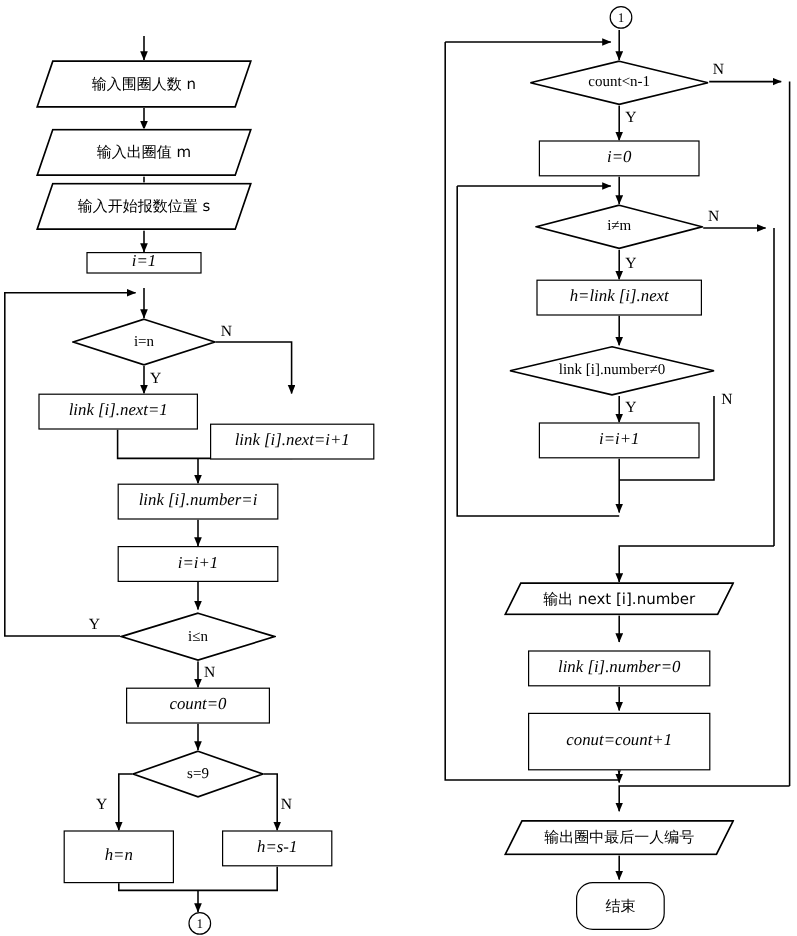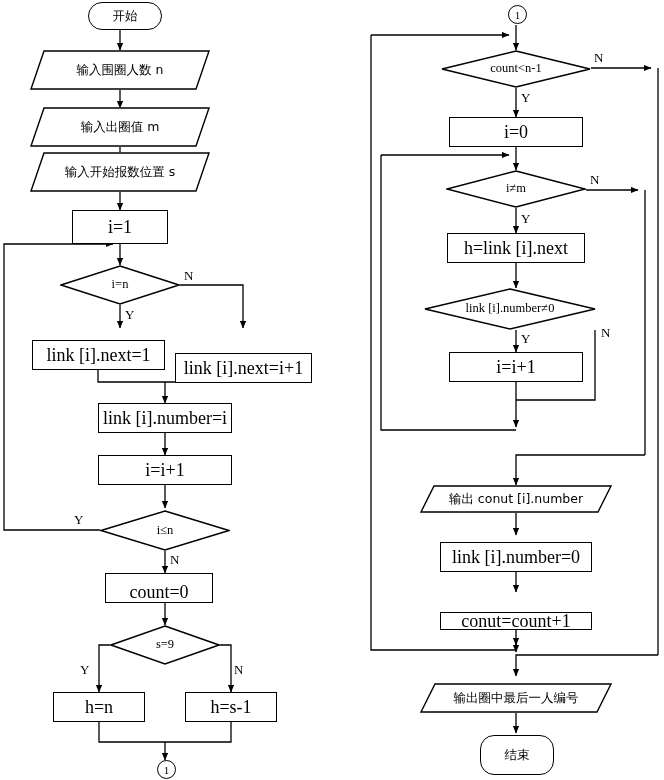--- a/index.html
+++ b/index.html
@@ -3,21 +3,21 @@
 <meta charset="utf-8">
 <style>
   html,body{margin:0;padding:0;background:#ffffff;}
   body{font-family:"Liberation Serif","DejaVu Serif",serif;}
   #canvas{position:relative;width:664px;height:780px;background:#fff;overflow:hidden;}
   svg.lines{position:absolute;left:0;top:0;width:664px;height:780px;pointer-events:none;}
 
   .node{position:absolute;box-sizing:border-box;display:flex;align-items:center;justify-content:center;
         color:#000;background:#fff;text-align:center;line-height:1.05;white-space:nowrap;}
 
-  .rect{border:1.3px solid #000;font-size:18px;}
+  .rect{border:1.3px solid #000;font-size:14px;font-style:italic;}
   .term{border:1.5px solid #000;border-radius:14px;font-size:13.5px;}
   .para{font-size:13px;}
   .para .pshape{position:absolute;left:0;top:0;width:100%;height:100%;}
   .para .ptext{position:relative;z-index:2;}
   .diamond{font-size:12.5px;}
   .diamond .dshape{position:absolute;left:0;top:0;width:100%;height:100%;}
   .diamond .dtext{position:relative;z-index:2;}
   .conn{position:absolute;border:1.3px solid #000;border-radius:50%;
         display:flex;align-items:center;justify-content:center;font-size:11px;background:#fff;}
   .lbl{position:absolute;font-size:13px;color:#000;font-family:"Liberation Serif","DejaVu Serif",serif;}
@@ -101,23 +101,20 @@
       <path d="M516,572 L516,592" marker-end="url(#ah)"></path>
       <path d="M516,622 L516,645" marker-end="url(#ah)"></path>
 
       <path d="M516,639 L516,652" marker-end="url(#ah)"></path>
       <path d="M516,650 L371,650 L371,35"></path>
 
       <path d="M516,711 L516,733" marker-end="url(#ah)"></path>
     </g>
   </svg>
 
-  <div class="node term cjk" style="left:88px;top:2px;width:74px;height:28px;">
-    <span>开始</span>
-  </div>
 
   <div class="node para" style="left:30px;top:50px;width:180px;height:40px;text-align:center;">
     <svg class="pshape" viewBox="0 0 180 40" preserveAspectRatio="none">
       <polygon points="14,1 179,1 166,39 1,39" fill="#fff" stroke="#000" stroke-width="1.4" vector-effect="non-scaling-stroke"></polygon>
     </svg>
     <span class="ptext cjk">输入围圈人数 n</span>
   </div>
 
   <div class="node para" style="left:30px;top:107px;width:180px;height:40px;">
     <svg class="pshape" viewBox="0 0 180 40" preserveAspectRatio="none">
@@ -126,34 +123,34 @@
     <span class="ptext cjk">输入出圈值 m</span>
   </div>
 
   <div class="node para" style="left:30px;top:152px;width:180px;height:40px;">
     <svg class="pshape" viewBox="0 0 180 40" preserveAspectRatio="none">
       <polygon points="14,1 179,1 166,39 1,39" fill="#fff" stroke="#000" stroke-width="1.4" vector-effect="non-scaling-stroke"></polygon>
     </svg>
     <span class="ptext cjk">输入开始报数位置 s</span>
   </div>
 
-  <div class="node rect" style="left:72px;top:210px;width:96px;height:34px;">
+  <div class="node rect" style="left:72px;top:210px;width:96px;height:18px;">
     <span>i=1</span>
   </div>
 
   <div class="node diamond" style="left:60px;top:265px;width:120px;height:40px;">
     <svg class="dshape" viewBox="0 0 120 40" preserveAspectRatio="none">
       <polygon points="60,1 119,20 60,39 1,20" fill="#fff" stroke="#000" stroke-width="1.4" vector-effect="non-scaling-stroke"></polygon>
     </svg>
     <span class="dtext">i=n</span>
   </div>
   <span class="lbl" style="left:184px;top:268px;">N</span>
   <span class="lbl" style="left:125px;top:307px;">Y</span>
 
-  <div class="node rect" style="left:32px;top:340px;width:133px;height:30px;">
+  <div class="node rect" style="left:32px;top:328px;width:133px;height:30px;">
     <span>link [i].next=1</span>
   </div>
   <div class="node rect" style="left:175px;top:328px;width:137px;height:30px;margin-top:25px;">
     <span>link [i].next=i+1</span>
   </div>
 
   <div class="node rect" style="left:98px;top:403px;width:134px;height:30px;">
     <span>link [i].number=i</span>
   </div>
 
@@ -163,34 +160,34 @@
 
   <div class="node diamond" style="left:100px;top:510px;width:130px;height:41px;">
     <svg class="dshape" viewBox="0 0 130 41" preserveAspectRatio="none">
       <polygon points="65,1 129,20.5 65,40 1,20.5" fill="#fff" stroke="#000" stroke-width="1.4" vector-effect="non-scaling-stroke"></polygon>
     </svg>
     <span class="dtext">i≤n</span>
   </div>
   <span class="lbl" style="left:74px;top:512px;">Y</span>
   <span class="lbl" style="left:170px;top:552px;">N</span>
 
-  <div class="node rect" style="left:105px;top:573px;width:108px;height:30px;align-items:flex-end;">
+  <div class="node rect" style="left:105px;top:573px;width:120px;height:30px;">
     <span>count=0</span>
   </div>
 
   <div class="node diamond" style="left:110px;top:625px;width:110px;height:40px;">
     <svg class="dshape" viewBox="0 0 110 40" preserveAspectRatio="none">
       <polygon points="55,1 109,20 55,39 1,20" fill="#fff" stroke="#000" stroke-width="1.4" vector-effect="non-scaling-stroke"></polygon>
     </svg>
     <span class="dtext">s=9</span>
   </div>
   <span class="lbl" style="left:80px;top:662px;">Y</span>
   <span class="lbl" style="left:234px;top:662px;">N</span>
 
-  <div class="node rect" style="left:53px;top:692px;width:92px;height:30px;text-align:right;">
+  <div class="node rect" style="left:53px;top:692px;width:92px;height:44px;text-align:right;">
     <span>h=n</span>
   </div>
   <div class="node rect" style="left:185px;top:692px;width:92px;height:30px;">
     <span>h=s-1</span>
   </div>
 
   <div class="conn" style="left:157px;top:760px;width:17px;height:17px;">
     <span>1</span>
   </div>
 
@@ -234,28 +231,28 @@
   <span class="lbl" style="left:521px;top:331px;">Y</span>
 
   <div class="node rect" style="left:449px;top:352px;width:134px;height:30px;">
     <span>i=i+1</span>
   </div>
 
   <div class="node para" style="left:420px;top:485px;width:192px;height:28px;">
     <svg class="pshape" viewBox="0 0 192 28" preserveAspectRatio="none">
       <polygon points="14,1 191,1 178,27 1,27" fill="#fff" stroke="#000" stroke-width="1.4" vector-effect="non-scaling-stroke"></polygon>
     </svg>
-    <span class="ptext cjk">输出 conut [i].number</span>
+    <span class="ptext cjk">输出 next [i].number</span>
   </div>
 
   <div class="node rect" style="left:440px;top:542px;width:152px;height:30px;">
     <span>link [i].number=0</span>
   </div>
 
-  <div class="node rect" style="left:440px;top:594px;width:152px;height:18px;margin-top:18px;">
+  <div class="node rect" style="left:440px;top:594px;width:152px;height:48px;">
     <span>conut=count+1</span>
   </div>
 
   <div class="node para" style="left:420px;top:683px;width:192px;height:30px;">
     <svg class="pshape" viewBox="0 0 192 30" preserveAspectRatio="none">
       <polygon points="15,1 191,1 177,29 1,29" fill="#fff" stroke="#000" stroke-width="1.4" vector-effect="non-scaling-stroke"></polygon>
     </svg>
     <span class="ptext cjk">输出圈中最后一人编号</span>
   </div>
 

